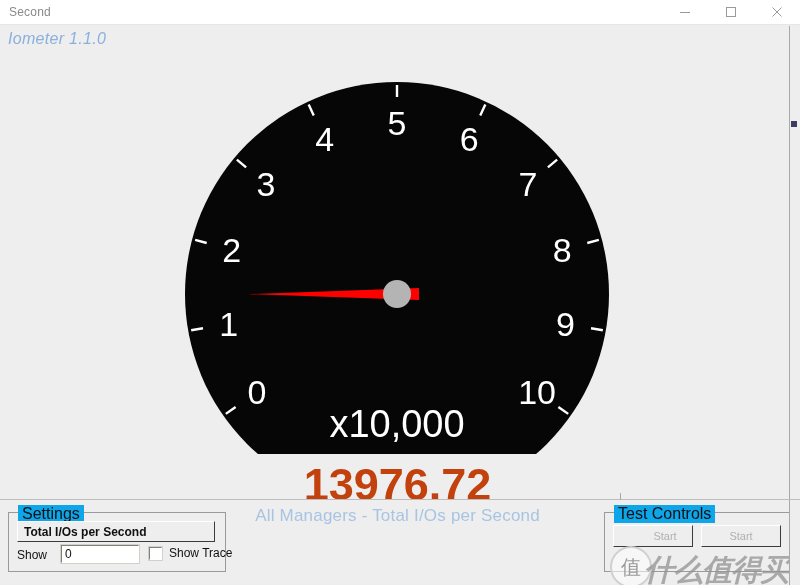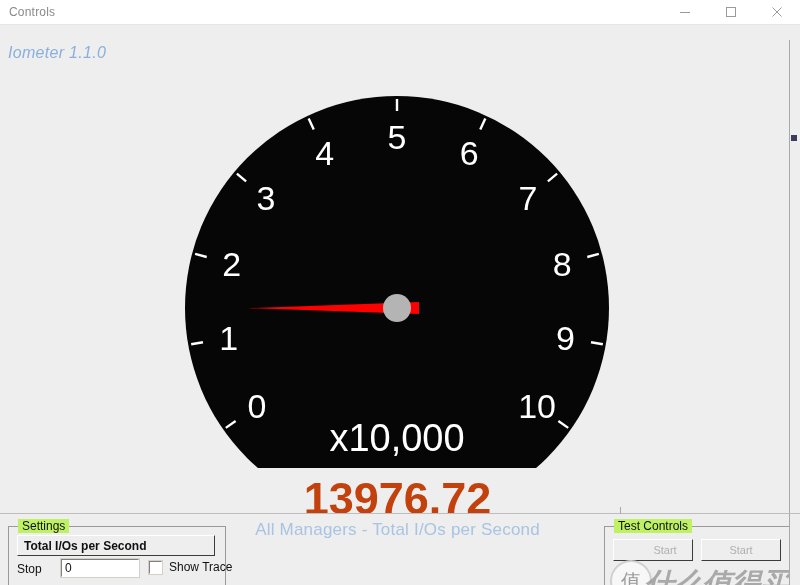--- a/index.html
+++ b/index.html
@@ -54,21 +54,21 @@
     align-items: center;
     justify-content: center;
     background: transparent;
   }
   .win-btn svg { display: block; }
   .win-btn .stroke { stroke: #9b9b9b; stroke-width: 1; fill: none; }
 
   
   .client {
     position: absolute;
-    left: 0; top: 40px;
+    left: 0; top: 26px;
     width: 800px;
     height: 474px;
     background: #eeeeee;
   }
   
   .right-edge {
     position: absolute;
     right: 0; top: 0;
     width: 10px;
     height: 561px;
@@ -144,22 +144,22 @@
   .groupbox {
     position: absolute;
     border: 1px solid #9a9a9a;
     background: transparent;
   }
   .groupbox > .gb-title {
     position: absolute;
     top: -8px;
     left: 9px;
     padding: 0 4px;
-    background: #bef264;
-    font-size: 12px;
+    background: #0ea5e9;
+    font-size: 16px;
     color: #101010;
     white-space: nowrap;
   }
 
   #settings-group {
     left: 8px;
     top: 486px;
     width: 216px;
     height: 58px;
   }
@@ -298,21 +298,21 @@
     white-space: nowrap;
     font-family: "DejaVu Sans", sans-serif;
   }
 </style>
 </head>
 <body>
 
 <div id="app">
 
   <div class="titlebar">
-    <div class="title-text">Controls</div>
+    <div class="title-text">Second</div>
     <div class="win-buttons">
       <div class="win-btn">
         <svg width="12" height="12" viewBox="0 0 12 12">
           <line class="stroke" x1="1" y1="6.5" x2="11" y2="6.5"></line>
         </svg>
       </div>
       <div class="win-btn">
         <svg width="12" height="12" viewBox="0 0 12 12">
           <rect class="stroke" x="1.5" y="1.5" width="9" height="9"></rect>
         </svg>
@@ -364,21 +364,21 @@
     <div class="readout-value">13976.72</div>
     <div class="readout-label">All Managers - Total I/Os per Second</div>
 
     <div class="groupbox" id="settings-group">
       <div class="gb-title">Settings</div>
 
       <div class="wide-btn">
         <span>Total I/Os per Second</span>
       </div>
 
-      <div class="range-label">Stop</div>
+      <div class="range-label">Show</div>
 
       <div class="range-input">
         <span placeholder="0">0</span>
       </div>
 
       <div class="chk-row">
         <div class="chk-box"></div>
         <span>Show Trace</span>
       </div>
     </div>

